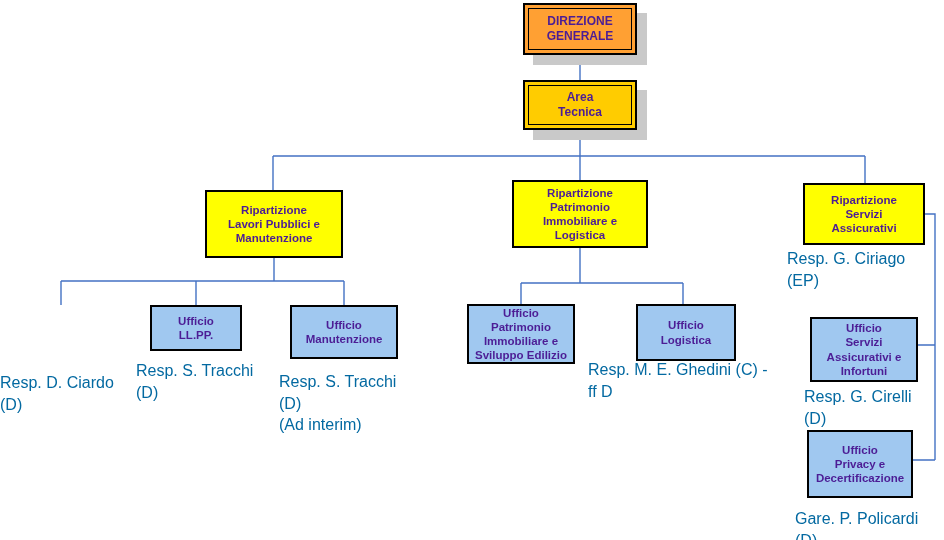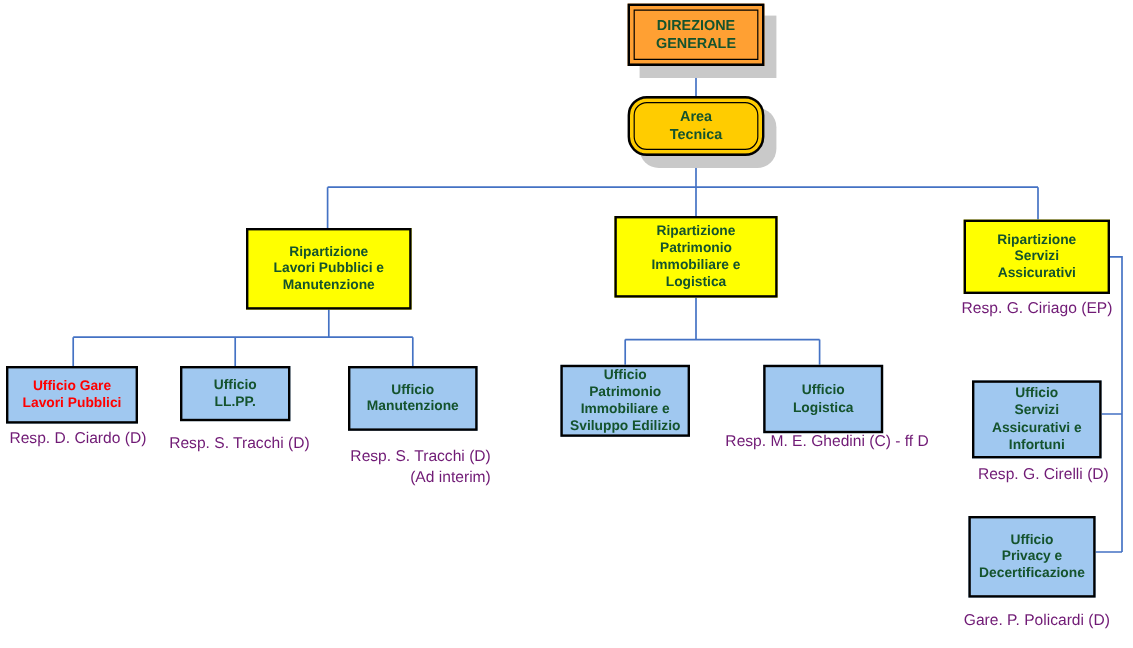--- a/index.html
+++ b/index.html
@@ -16,60 +16,59 @@
     position: absolute;
     box-sizing: border-box;
     display: flex;
     align-items: center;
     justify-content: center;
     text-align: center;
     white-space: pre-line;
     font-weight: bold;
     font-size: 11.5px;
     line-height: 1.22;
-    color: #14532d;
+    color: #4c1d95;
     border: 2px solid #000000;
   }
   
   .node.direzione {
     left: 523px; top: 3px; width: 114px; height: 52px;
     background: #FFA033; font-size: 12px;
     box-shadow: 10px 10px 0 0 #c9c9c9,
                 inset 0 0 0 3px #FFA033,
                 inset 0 0 0 4px #000000;
   }
   .node.area {
     left: 523px; top: 80px; width: 114px; height: 50px;
     background: #FFCC00; font-size: 12px;
     box-shadow: 10px 10px 0 0 #c9c9c9,
                 inset 0 0 0 3px #FFCC00,
                 inset 0 0 0 4px #000000;
-    border-radius: 16px;
   }
   .node.rip { background: #FFFF00; }
   .node.rip1 { left: 205px; top: 190px; width: 138px; height: 68px; }
   .node.rip2 { left: 512px; top: 180px; width: 136px; height: 68px; }
   .node.rip3 { left: 803px; top: 183px; width: 122px; height: 62px; }
   .node.uff { background: #A0C8F0; }
   .node.gare { left: 5px;   top: 305px; width: 110px; height: 48px; color: #FF0000; }
   .node.llpp { left: 150px; top: 305px; width: 92px;  height: 46px; }
   .node.manu { left: 290px; top: 305px; width: 108px; height: 54px; }
   .node.patr { left: 467px; top: 304px; width: 108px; height: 60px; }
   .node.logi { left: 636px; top: 304px; width: 100px; height: 57px; }
   .node.serv { left: 810px; top: 317px; width: 108px; height: 65px; }
   .node.priv { left: 807px; top: 430px; width: 106px; height: 68px; }
   .resp {
     position: absolute;
-    text-align: right;
+    text-align: left;
     white-space: pre-line;
-    font-size: 13px;
+    font-size: 16px;
     line-height: 1.35;
-    color: #701a75;
+    color: #0369a1;
   }
-  .resp.ciardo    { left: 0px;   top: 356px; width: 122px; }
+  .resp.ciardo    { left: 0px;   top: 372px; width: 122px; }
   .resp.tracchi1  { left: 136px; top: 360px; width: 122px; }
   .resp.tracchi2  { left: 279px; top: 371px; width: 130px; }
   .resp.ghedini   { left: 588px; top: 359px; width: 186px; }
   .resp.ciriago   { left: 787px; top: 248px; width: 140px; }
   .resp.cirelli   { left: 804px; top: 386px; width: 120px; }
   .resp.policardi { left: 795px; top: 508px; width: 130px; }
 </style>
 </head>
 <body>
 
@@ -101,22 +100,20 @@
   <div class="node rip rip2">Ripartizione
 Patrimonio
 Immobiliare e
 Logistica</div>
 
   <div class="node rip rip3">Ripartizione
 Servizi
 Assicurativi</div>
   <div class="resp ciriago">Resp. G. Ciriago (EP)</div>
 
-  <div class="node uff gare">Ufficio Gare
-Lavori Pubblici</div>
   <div class="resp ciardo">Resp. D. Ciardo (D)</div>
 
   <div class="node uff llpp">Ufficio
 LL.PP.</div>
   <div class="resp tracchi1">Resp. S. Tracchi (D)</div>
 
   <div class="node uff manu">Ufficio
 Manutenzione</div>
   <div class="resp tracchi2">Resp. S. Tracchi (D)
 (Ad interim)</div>

